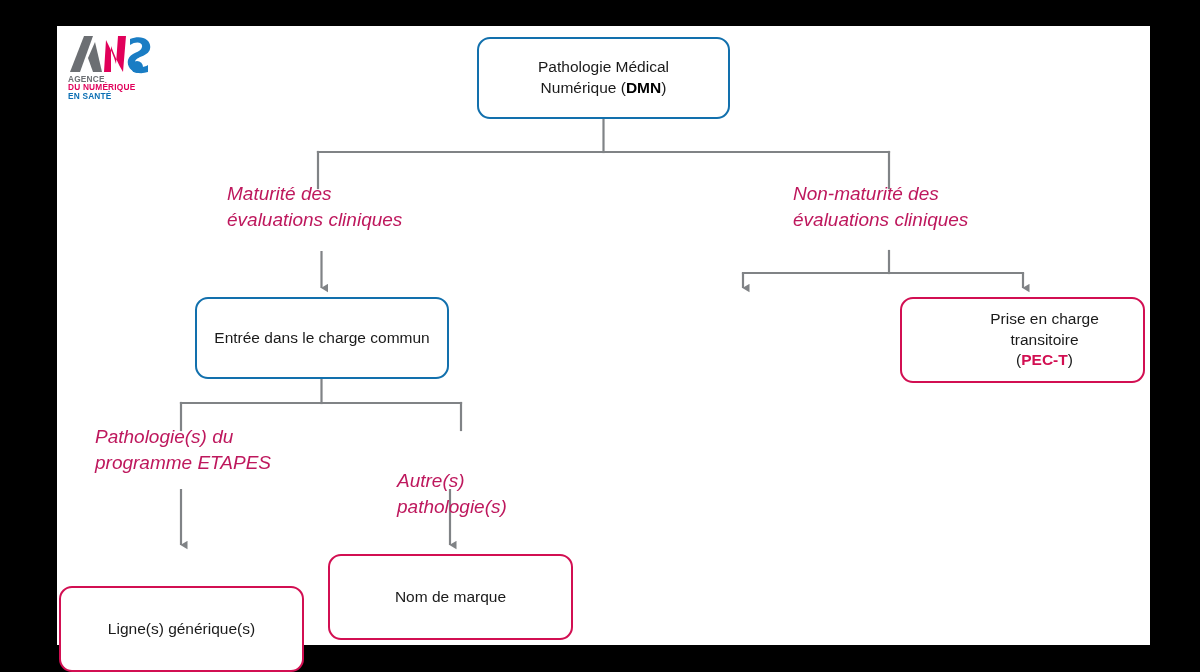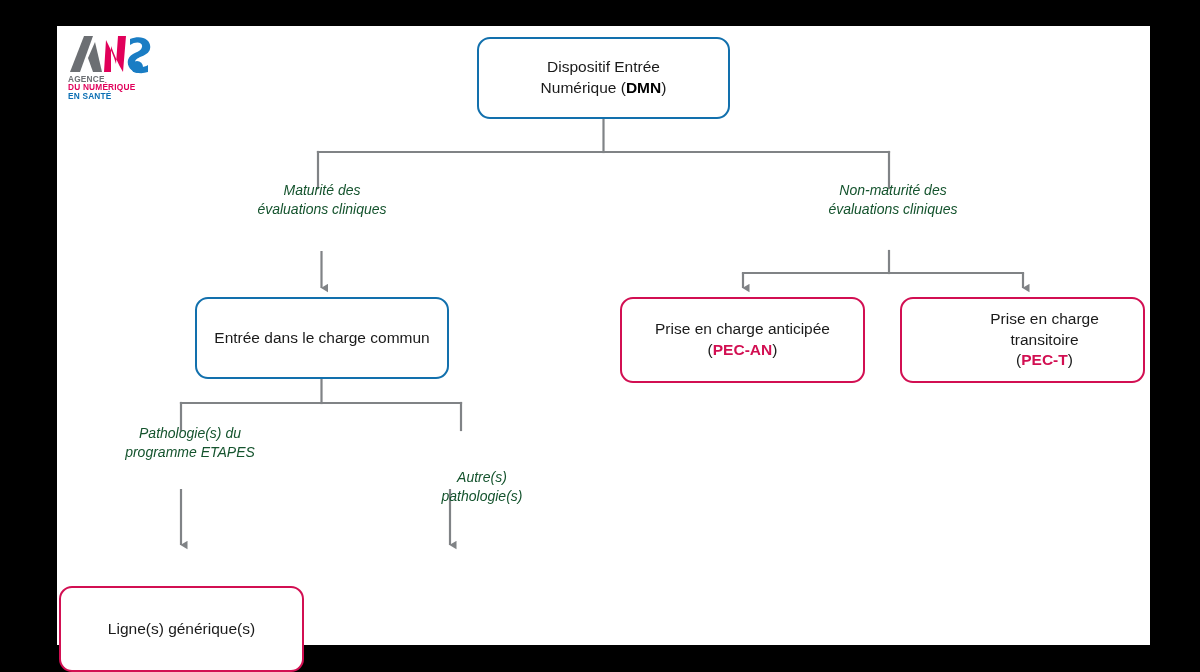--- a/index.html
+++ b/index.html
@@ -85,23 +85,23 @@
   .node.blue   { border: 2.2px solid #1270ad; }
   .node.pink   { border: 2.2px solid #d20f52; }
   .node .txt   { padding: 0 10px; }
   .accent-blue { color: #000000; font-weight: bold; }
   .accent-pink { color: #d20f52; font-weight: bold; }
 
   
   .edge-label {
     position: absolute;
     font-style: italic;
-    font-size: 14px;
-    color: #14532d;
-    text-align: center;
+    font-size: 19px;
+    color: #be185d;
+    text-align: left;
     line-height: 1.38;
   }
 
   
   #node-dmn       { left: 420px; top: 11px;  width: 253px; height: 82px; }
   #node-droit     { left: 138px; top: 271px; width: 254px; height: 82px; }
   #node-pecan     { left: 563px; top: 271px; width: 245px; height: 86px; }
   #node-pect      { left: 843px; top: 271px; width: 245px; height: 86px; padding-left: 44px; }
   #node-ligne     { left: 2px;   top: 560px; width: 245px; height: 86px; }
   #node-marque    { left: 271px; top: 528px; width: 245px; height: 86px; }
@@ -172,47 +172,44 @@
       </g>
 
       <g stroke="#808386" stroke-width="2.2" fill="none">
         <path d="M124,463 L124,519" marker-end="url(#arrowhead)"></path>
         <path d="M393,463 L393,519" marker-end="url(#arrowhead)"></path>
       </g>
     </svg>
 
     <div class="node blue" id="node-dmn">
       <div class="txt">
-        <span>Dispositif Entrée</span><br>
+        <span>Pathologie Médical</span><br>
         <span>Numérique (</span><span class="accent-blue">DMN</span><span>)</span>
       </div>
     </div>
 
     <div class="node blue" id="node-droit">
       <div class="txt">Entrée dans le charge commun</div>
     </div>
 
-    <div class="node pink" id="node-pecan">
-      <div class="txt">
-        <span>Prise en charge anticipée</span><br>
-        <span>(</span><span class="accent-pink">PEC-AN</span><span>)</span>
-      </div>
-    </div>
 
     <div class="node pink" id="node-pect">
       <div class="txt">
         <span>Prise en charge transitoire</span><br>
         <span>(</span><span class="accent-pink">PEC-T</span><span>)</span>
       </div>
     </div>
 
     <div class="node pink" id="node-ligne">
       <div class="txt">Ligne(s) générique(s)</div>
     </div>
 
+    <div class="node pink" id="node-marque">
+      <div class="txt">Nom de marque</div>
+    </div>
 
     <div class="edge-label" id="lbl-maturite">
       <span>Maturité des</span><br>
       <span>évaluations cliniques</span>
     </div>
 
     <div class="edge-label" id="lbl-nonmaturite">
       <span>Non-maturité des</span><br>
       <span>évaluations cliniques</span>
     </div>

